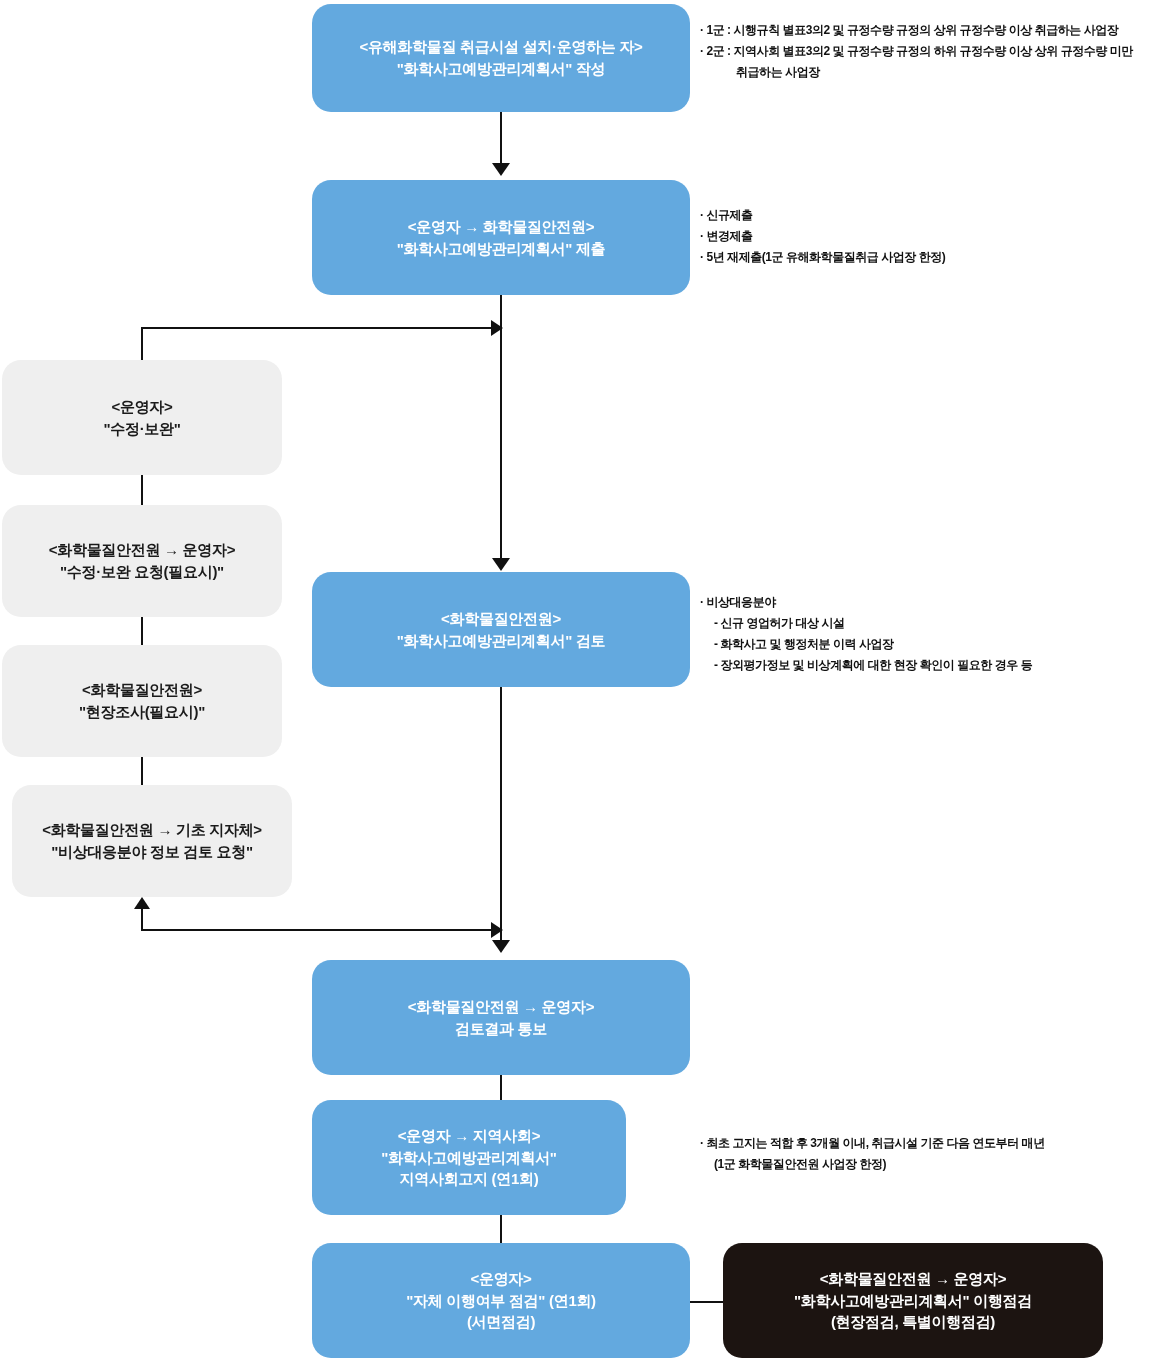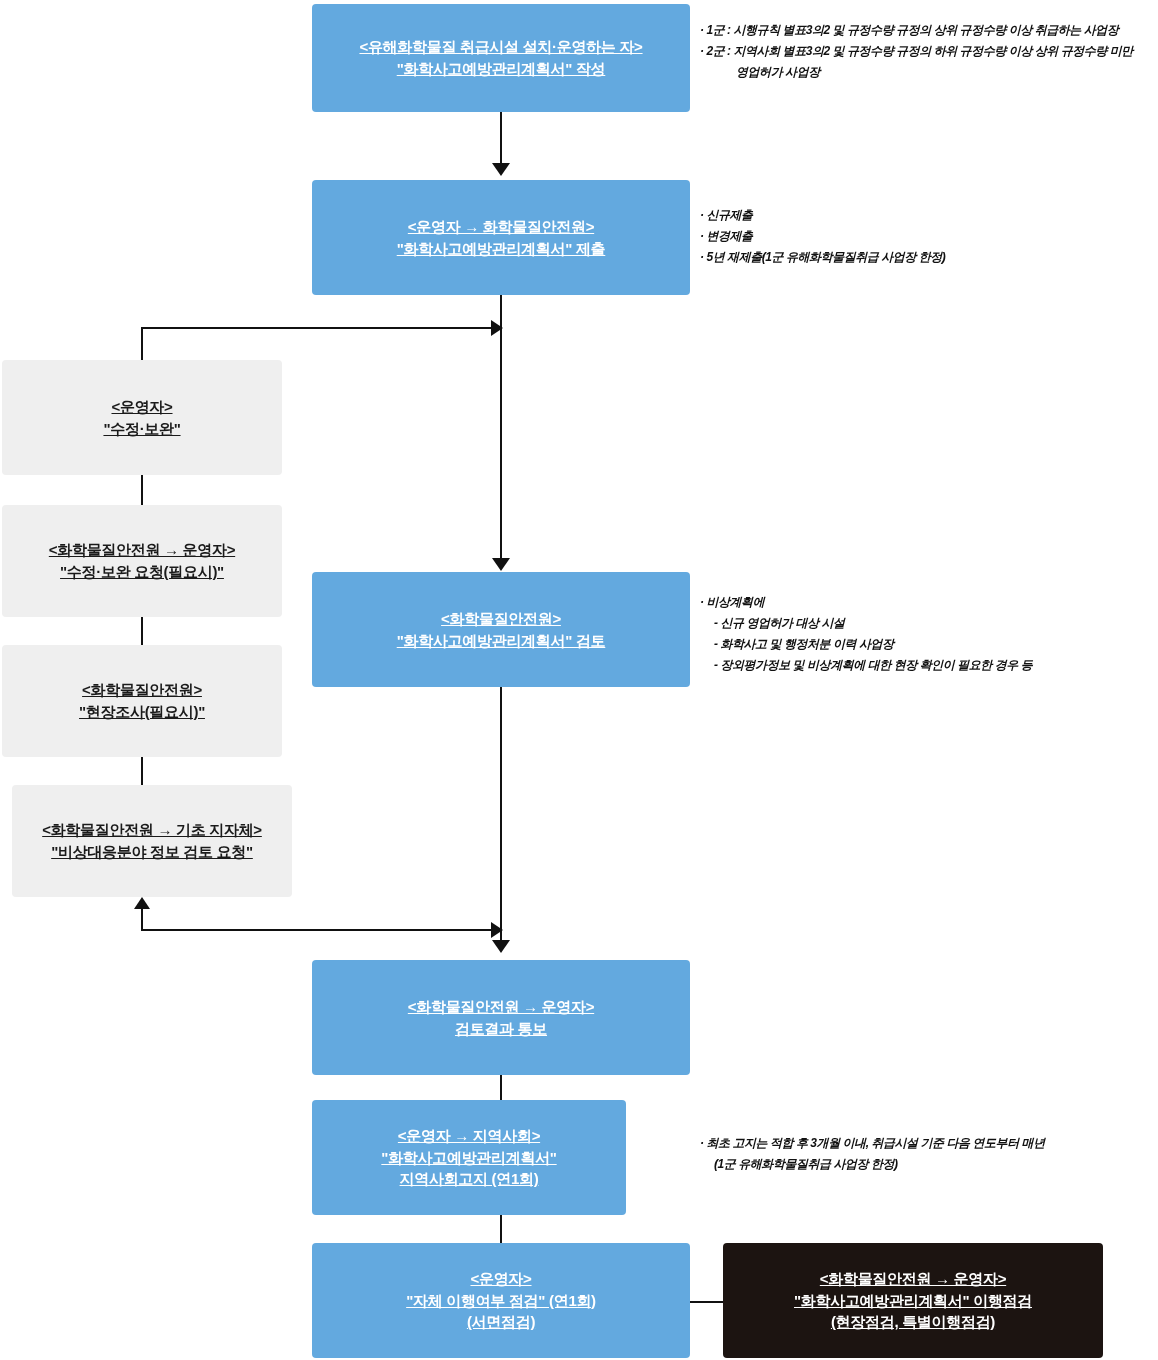--- a/index.html
+++ b/index.html
@@ -18,23 +18,22 @@
   }
 
   
   .node {
     position: absolute;
     display: flex;
     flex-direction: column;
     align-items: center;
     justify-content: center;
     text-align: center;
-    border-radius: 4px;
+    border-radius: 19px;
     line-height: 1.45;
-    text-decoration: underline;
   }
   .node.blue {
     background: #63A9DF;
     color: #ffffff;
     font-weight: bold;
     font-size: 15px;
     letter-spacing: -0.3px;
   }
   .node.gray {
     background: #EFEFEF;
@@ -55,21 +54,21 @@
   
   .annot {
     position: absolute;
     color: #111111;
     font-size: 12px;
     font-weight: bold;
     letter-spacing: -0.45px;
     line-height: 1.75;
     white-space: nowrap;
   }
-  .annot .ln { display: block; font-style: italic; }
+  .annot .ln { display: block; }
   .annot .ind1 { padding-left: 14px; }
   .annot .ind2 { padding-left: 36px; }
 
   
   .vline {
     position: absolute;
     width: 2px;
     background: #111111;
   }
   .hline {
@@ -105,21 +104,21 @@
 <div id="canvas">
 
   <div class="node blue" style="left:312px; top:4px; width:378px; height:108px;">
     <span class="ln">&lt;유해화학물질 취급시설 설치·운영하는 자&gt;</span>
     <span class="ln">"화학사고예방관리계획서" 작성</span>
   </div>
 
   <div class="annot" style="left:700px; top:20px;">
     <span class="ln">· 1군 : 시행규칙 별표3의2 및 규정수량 규정의 상위 규정수량 이상 취급하는 사업장</span>
     <span class="ln">· 2군 : 지역사회 별표3의2 및 규정수량 규정의 하위 규정수량 이상 상위 규정수량 미만</span>
-    <span class="ln ind2">영업허가 사업장</span>
+    <span class="ln ind2">취급하는 사업장</span>
   </div>
 
   <div class="vline" style="left:500px; top:112px; height:52px;"></div>
   <div class="arrow-down" style="left:492px; top:163px;"></div>
 
   <div class="node blue" style="left:312px; top:180px; width:378px; height:115px;">
     <span class="ln">&lt;운영자 → 화학물질안전원&gt;</span>
     <span class="ln">"화학사고예방관리계획서" 제출</span>
   </div>
 
@@ -166,21 +165,21 @@
   <div class="vline" style="left:141px; top:908px; height:23px;"></div>
   <div class="hline" style="left:141px; top:929px; width:352px;"></div>
   <div class="arrow-right" style="left:491px; top:922px;"></div>
 
   <div class="node blue" style="left:312px; top:572px; width:378px; height:115px;">
     <span class="ln">&lt;화학물질안전원&gt;</span>
     <span class="ln">"화학사고예방관리계획서" 검토</span>
   </div>
 
   <div class="annot" style="left:700px; top:592px;">
-    <span class="ln">· 비상계획에</span>
+    <span class="ln">· 비상대응분야</span>
     <span class="ln ind1">- 신규 영업허가 대상 시설</span>
     <span class="ln ind1">- 화학사고 및 행정처분 이력 사업장</span>
     <span class="ln ind1">- 장외평가정보 및 비상계획에 대한 현장 확인이 필요한 경우 등</span>
   </div>
 
   <div class="vline" style="left:500px; top:687px; height:255px;"></div>
   <div class="arrow-down" style="left:492px; top:940px;"></div>
 
   <div class="node blue" style="left:312px; top:960px; width:378px; height:115px;">
     <span class="ln">&lt;화학물질안전원 → 운영자&gt;</span>
@@ -190,21 +189,21 @@
   <div class="vline" style="left:500px; top:1075px; height:25px;"></div>
 
   <div class="node blue" style="left:312px; top:1100px; width:314px; height:115px;">
     <span class="ln">&lt;운영자 → 지역사회&gt;</span>
     <span class="ln">"화학사고예방관리계획서"</span>
     <span class="ln">지역사회고지 (연1회)</span>
   </div>
 
   <div class="annot" style="left:700px; top:1133px;">
     <span class="ln">· 최초 고지는 적합 후 3개월 이내, 취급시설 기준 다음 연도부터 매년</span>
-    <span class="ln ind1">(1군 유해화학물질취급 사업장 한정)</span>
+    <span class="ln ind1">(1군 화학물질안전원 사업장 한정)</span>
   </div>
 
   <div class="vline" style="left:500px; top:1215px; height:28px;"></div>
 
   <div class="node blue" style="left:312px; top:1243px; width:378px; height:115px;">
     <span class="ln">&lt;운영자&gt;</span>
     <span class="ln">"자체 이행여부 점검" (연1회)</span>
     <span class="ln">(서면점검)</span>
   </div>
 

